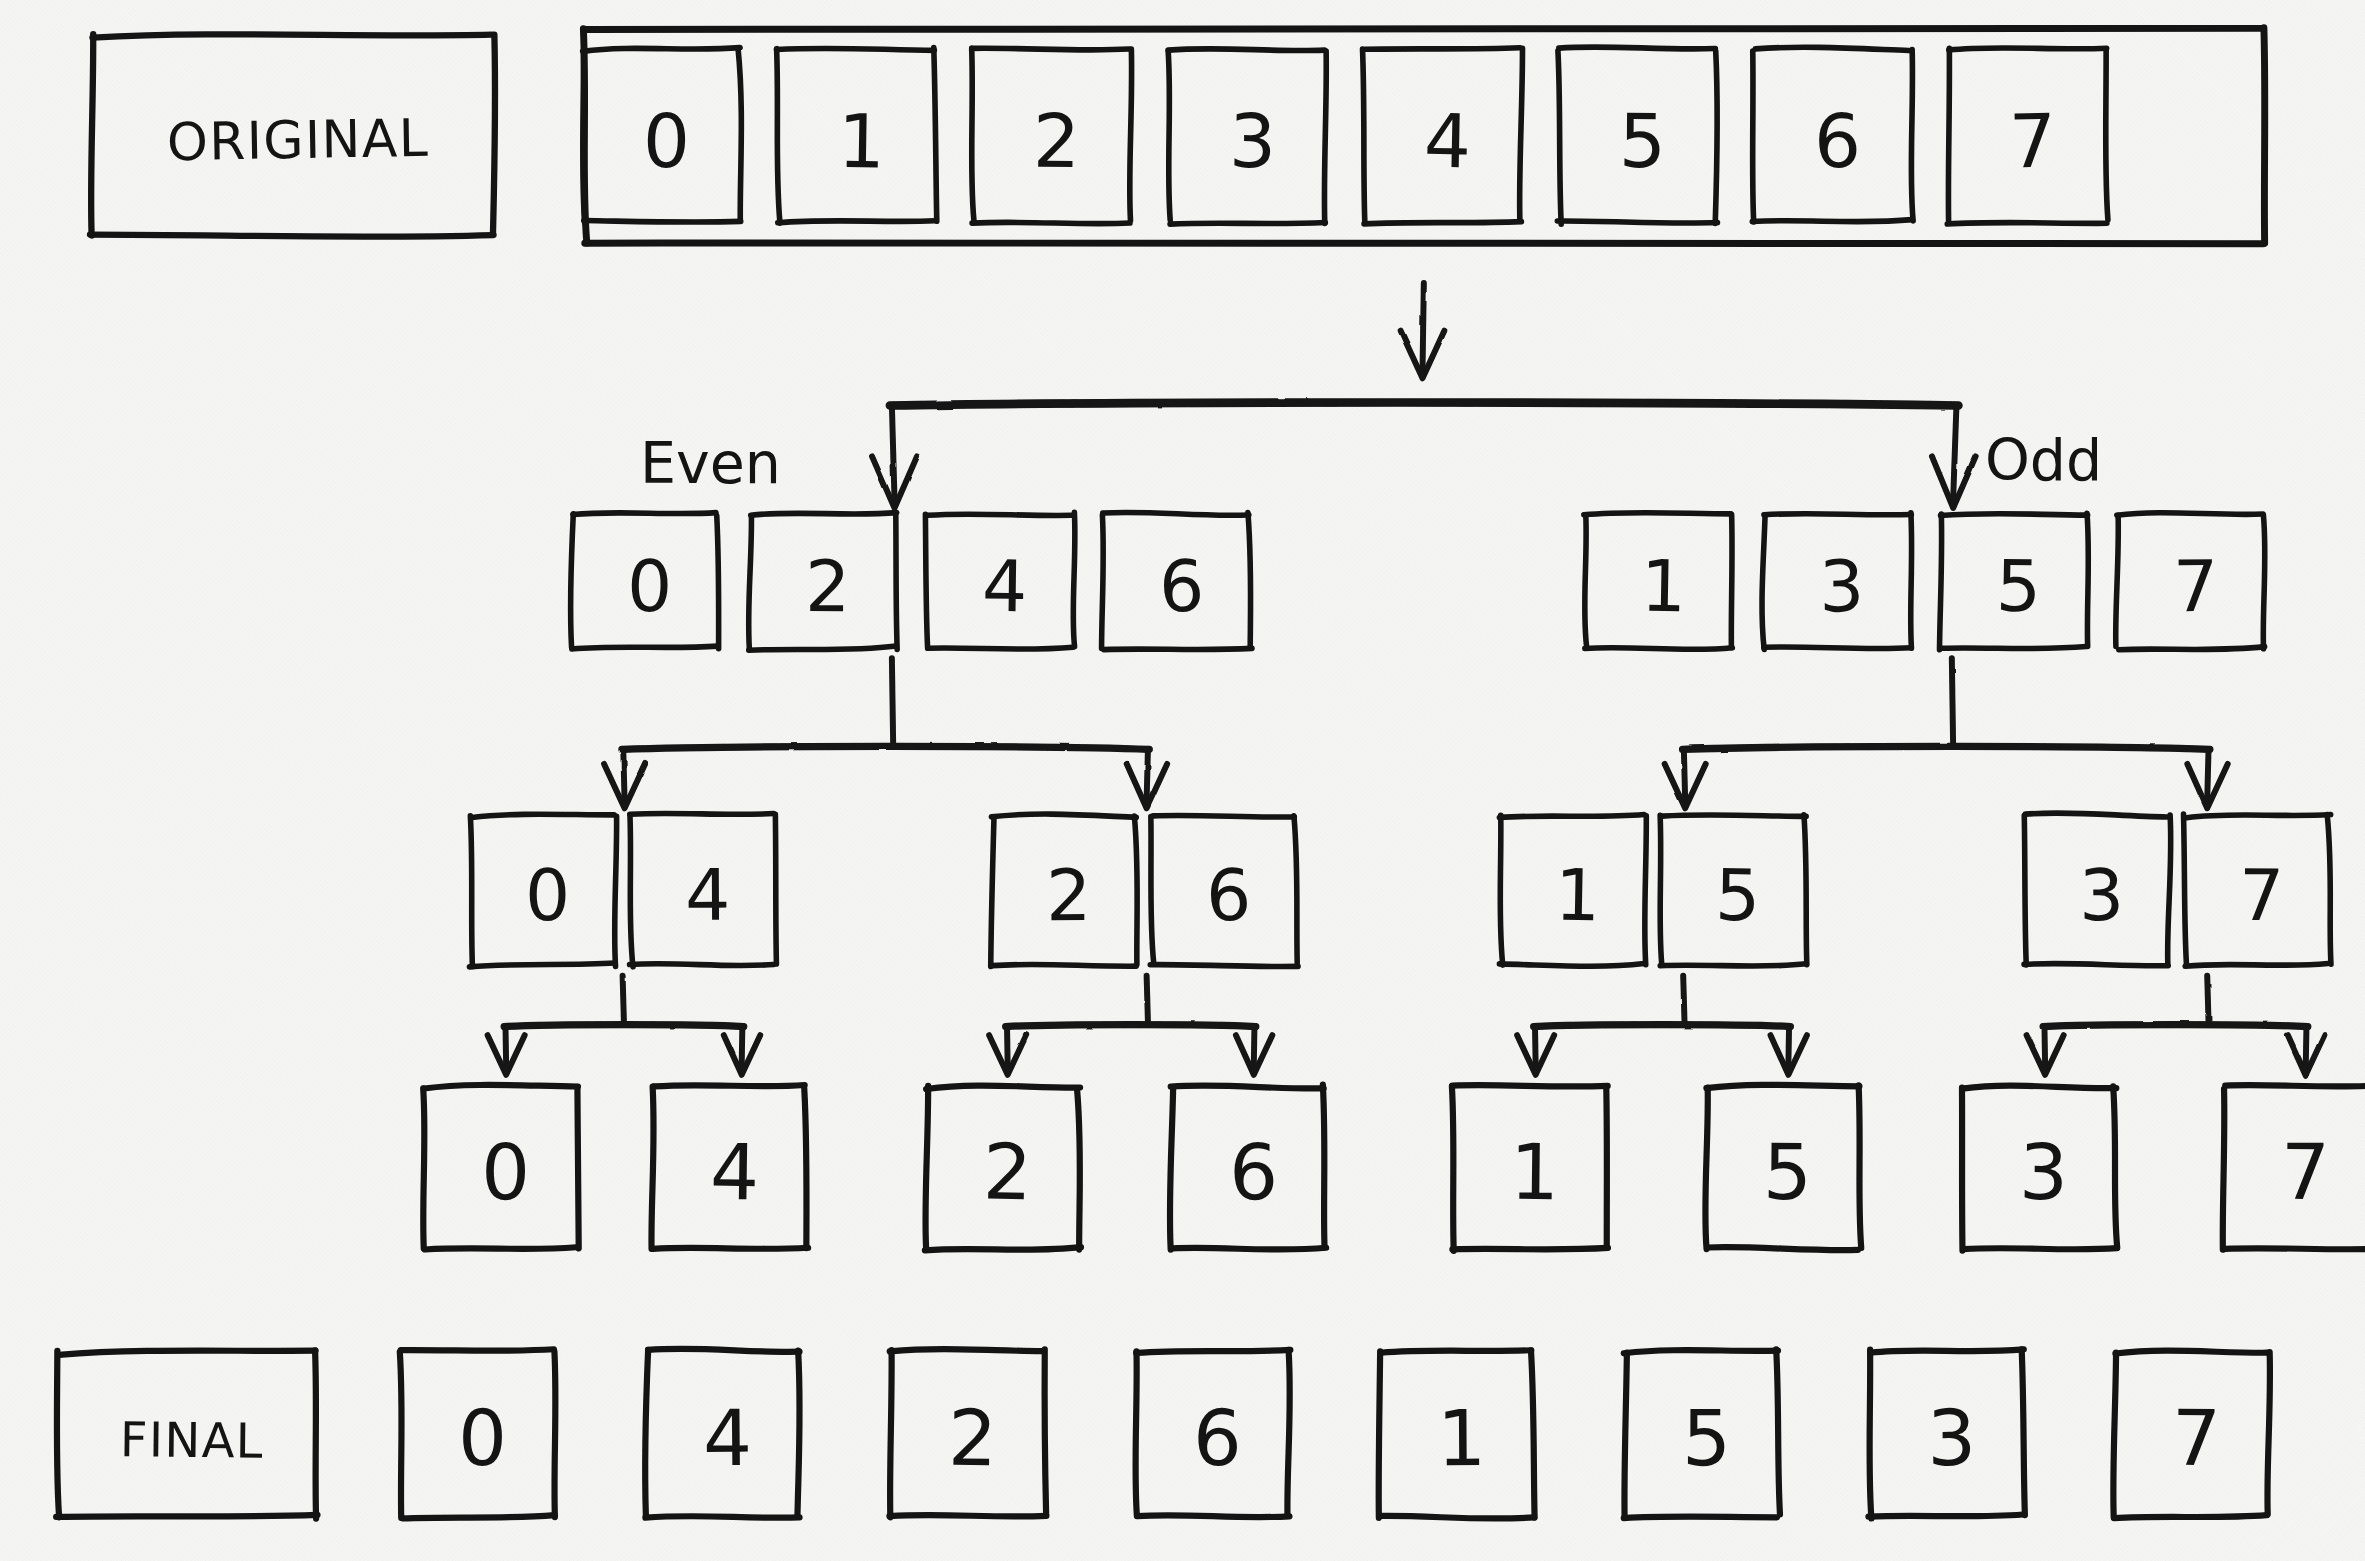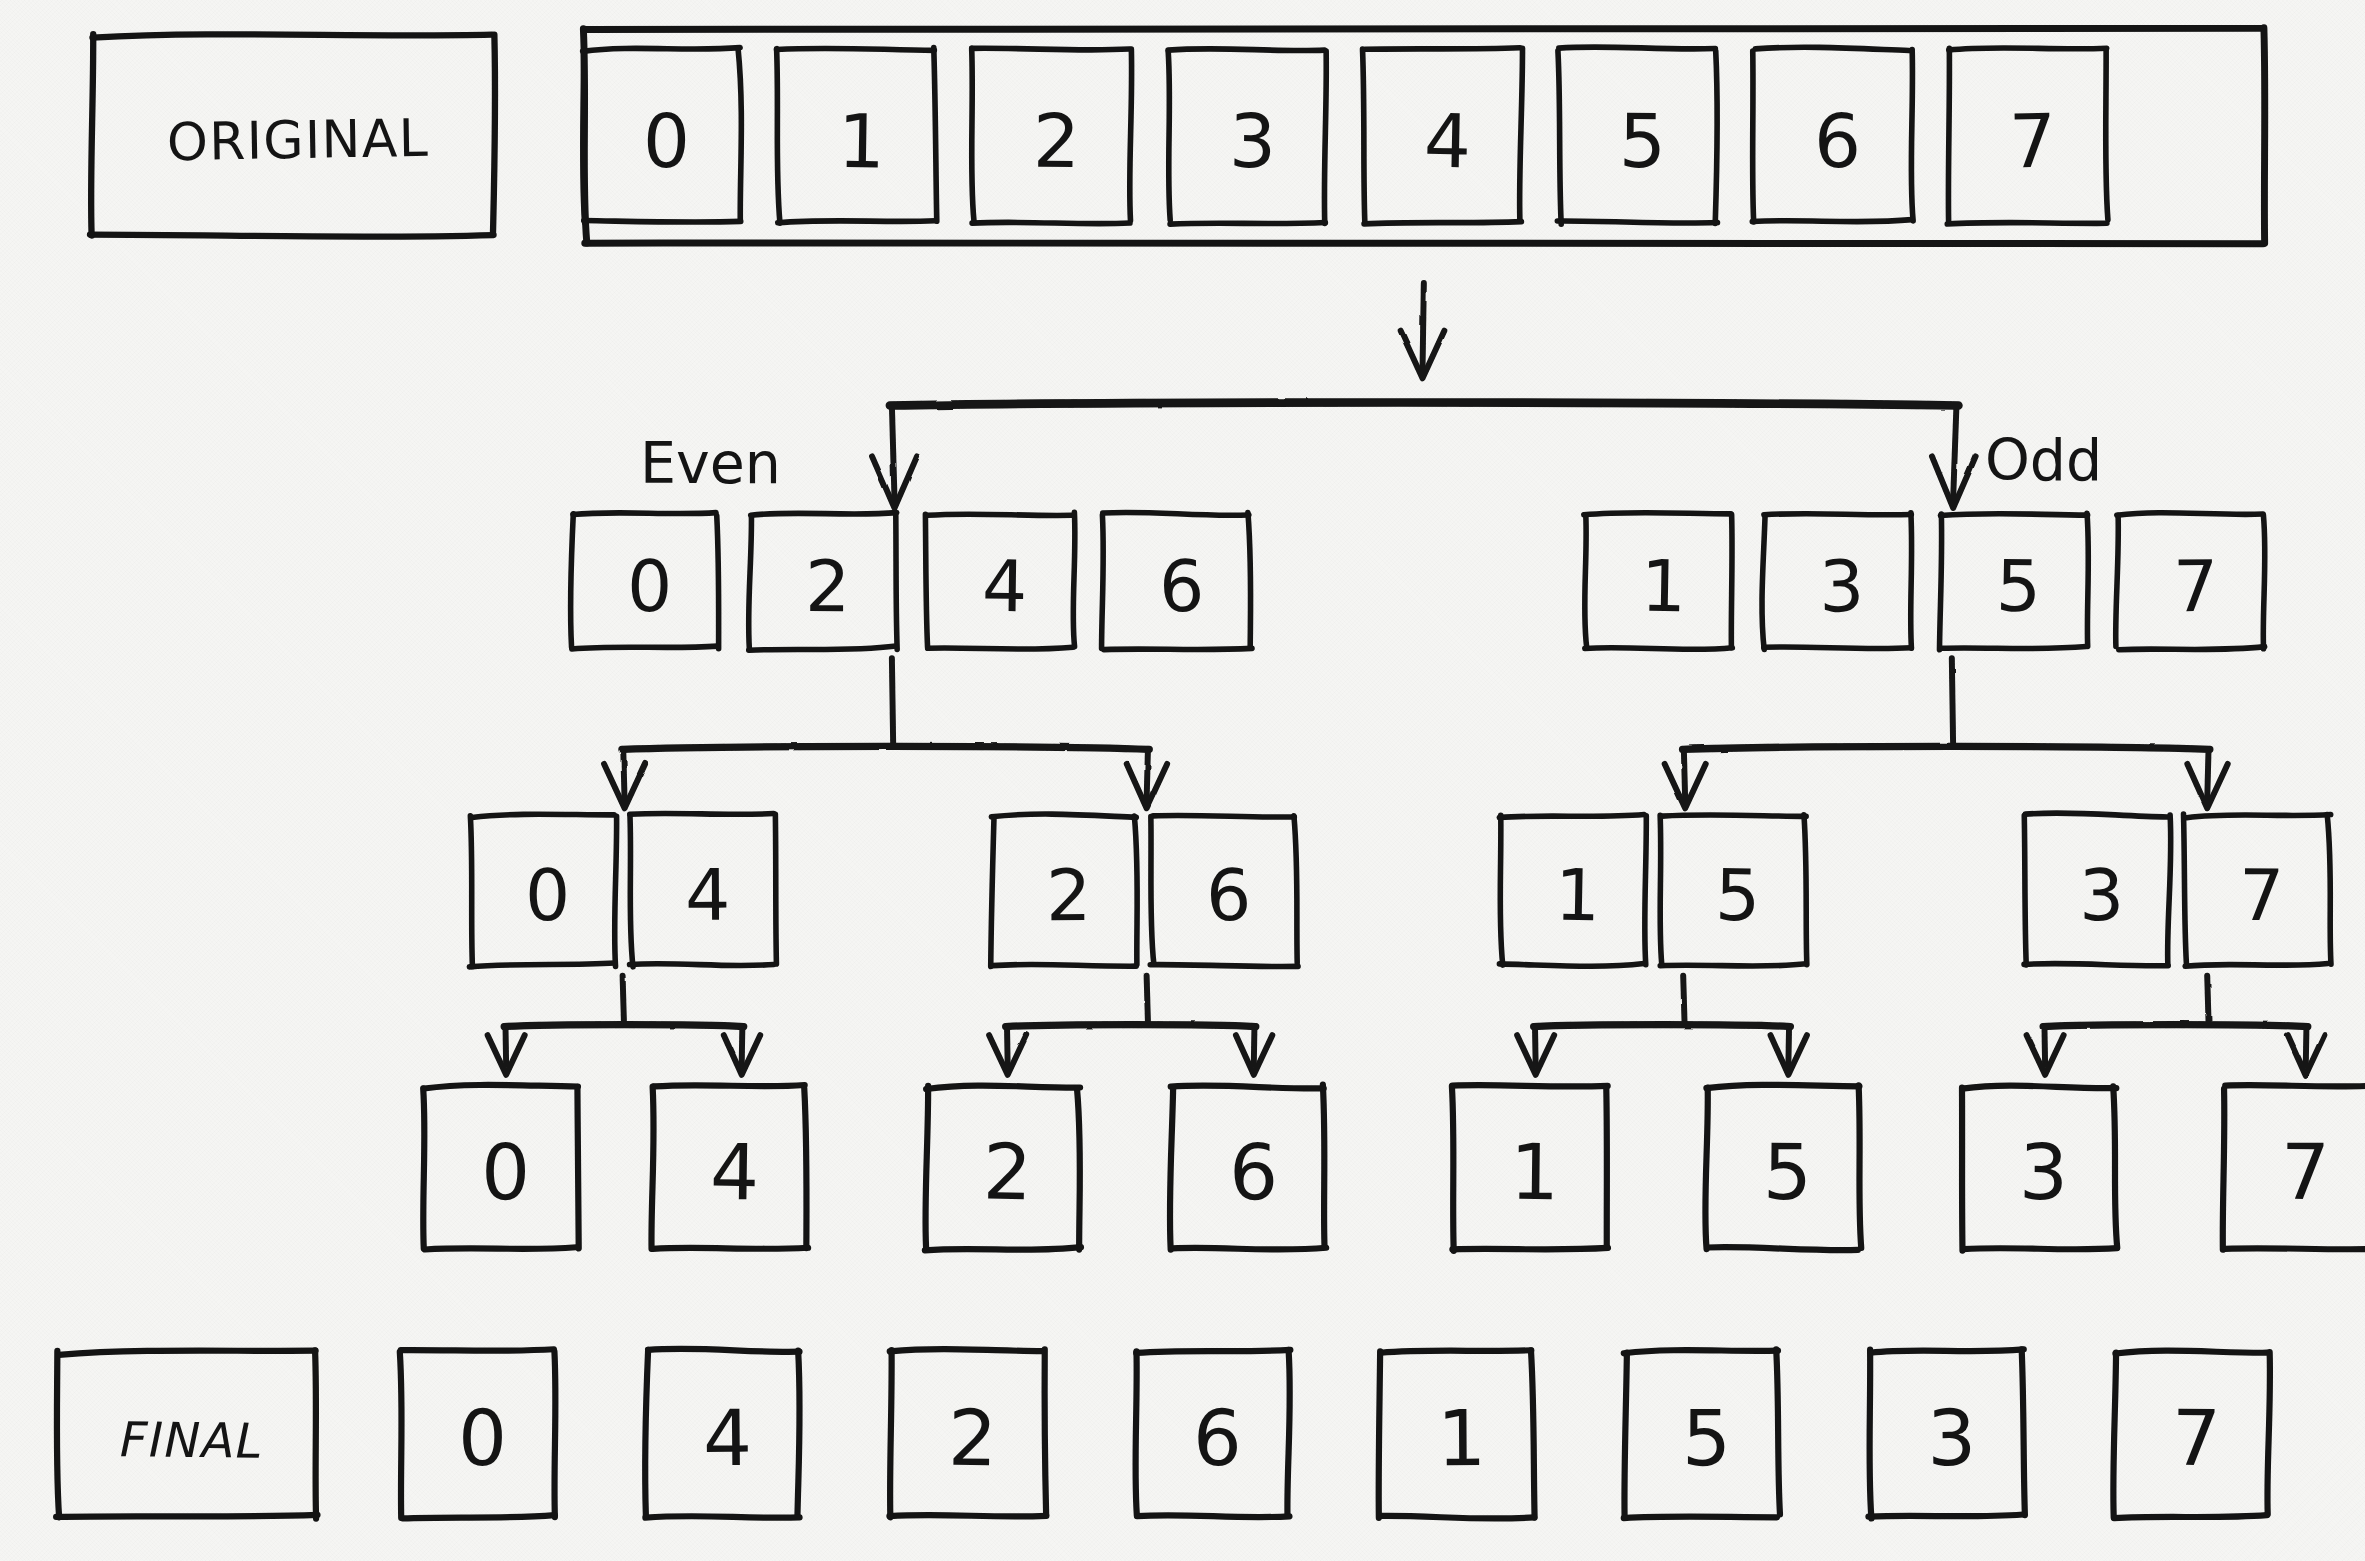--- a/index.html
+++ b/index.html
@@ -555,21 +555,21 @@
     <g fill="none" stroke="#141414" stroke-linecap="round" stroke-width="10">
       <path d="M3.6647736625514407,0.4122908093278461 C77.00488683127573,-2.7395884773662553 160.95005144032922,5.047626886145404 246.13012345679013,0.4307270233196159"></path>
               <path d="M245.54449931412896,-0.05942386831275703 C253.85105624142662,95.91649519890261 249.35843621399178,182.32450274348423 246.96046639231824,264.2503703703704"></path>
               <path d="M251.24727023319616,263.81289437585735 C159.9057098765432,266.156488340192 83.34470164609054,260.52312757201645 3.162002743484225,263.53997256515777"></path>
               <path d="M-0.16271604938271622,265.1304801097394 C-1.2520438957475997,187.5190329218107 3.7285871056241424,93.28300754458162 1.7544855967078188,5.6229903978052125"></path>
     </g>
           </svg>
         </span>
         <span class="val" style="font-size: 77px; transform: rotate(0.34deg);">7</span>
       </div>
-      <div class="hbox lbl-box" style="left: 53px; top: 1351px; width: 278px; height: 177px; font-style: italic;">
+      <div class="hbox lbl-box" style="left: 53px; top: 1351px; width: 278px; height: 177px;">
         <span class="edge">
           <svg width="278" height="177" viewBox="-8 -8 436 284" style="position:absolute;left:-5.3px;top:-5.3px;overflow:visible">
     <g fill="none" stroke="#141414" stroke-linecap="round" stroke-width="10">
       <path d="M4.290864197530864,6.080356652949246 C136.630658436214,-4.23201646090535 274.13878600823045,0.8984087791495199 416.2525102880658,-0.44935528120713286"></path>
               <path d="M415.4989849108368,-0.9888888888888889 C418.89689986282576,89.14074931412894 414.7104526748971,186.15122599451303 417.12235939643347,269.01720164609054"></path>
               <path d="M419.34496570644717,263.0784910836763 C282.4462962962963,267.980109739369 144.13713991769546,263.71958847736624 0.04488340192043894,266.2129766803841"></path>
               <path d="M4.848559670781893,266.80595336076817 C-0.6753360768175583,190.8056327160494 1.529986282578875,92.47948388203018 1.9953909465020576,-0.11635116598079565"></path>
     </g>
           </svg>
         </span>

